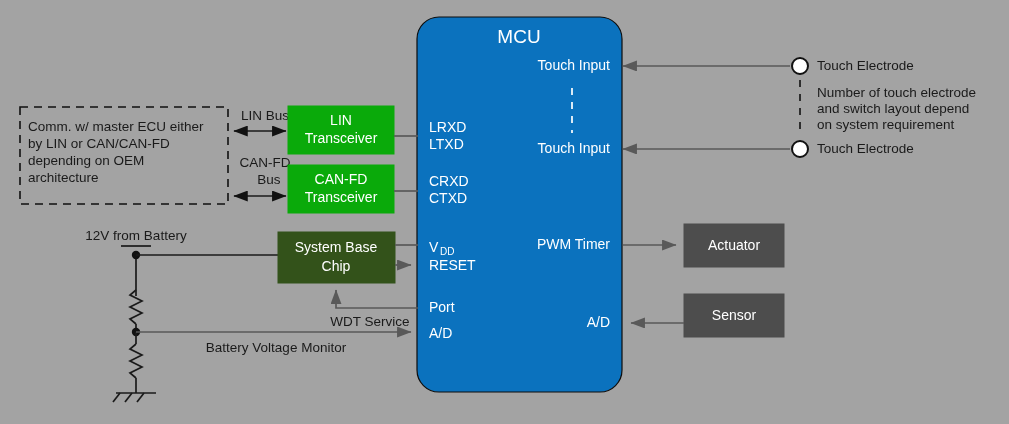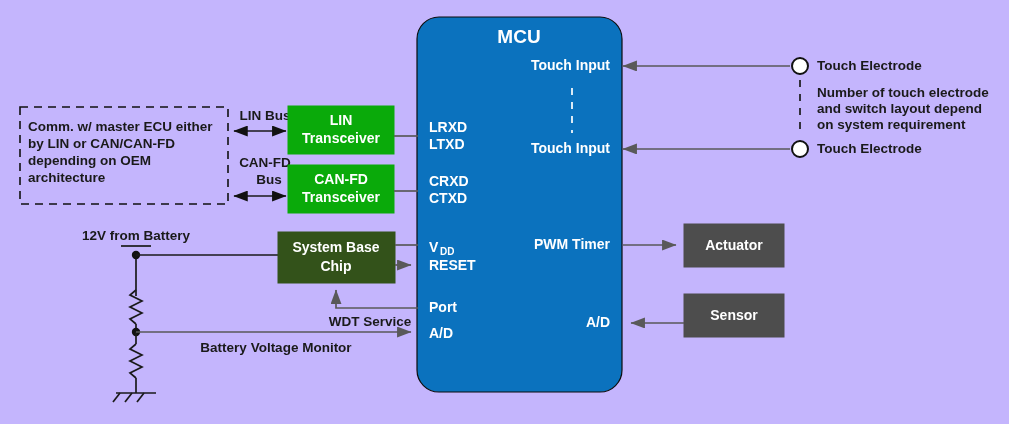--- a/index.html
+++ b/index.html
@@ -4,24 +4,23 @@
 <style>
   html, body {
     margin: 0;
     padding: 0;
     background: #ffffff;
   }
   #diagram-root {
     position: relative;
     width: 1009px;
     height: 424px;
-    background: #c4b5fd;
+    background: #a3a3a3;
     font-family: "Liberation Sans", sans-serif;
     overflow: hidden;
-    font-weight: bold;
   }
   svg#diagram {
     display: block;
     width: 1009px;
     height: 424px;
   }
   text {
     font-family: "Liberation Sans", sans-serif;
     dominant-baseline: middle;
   }

